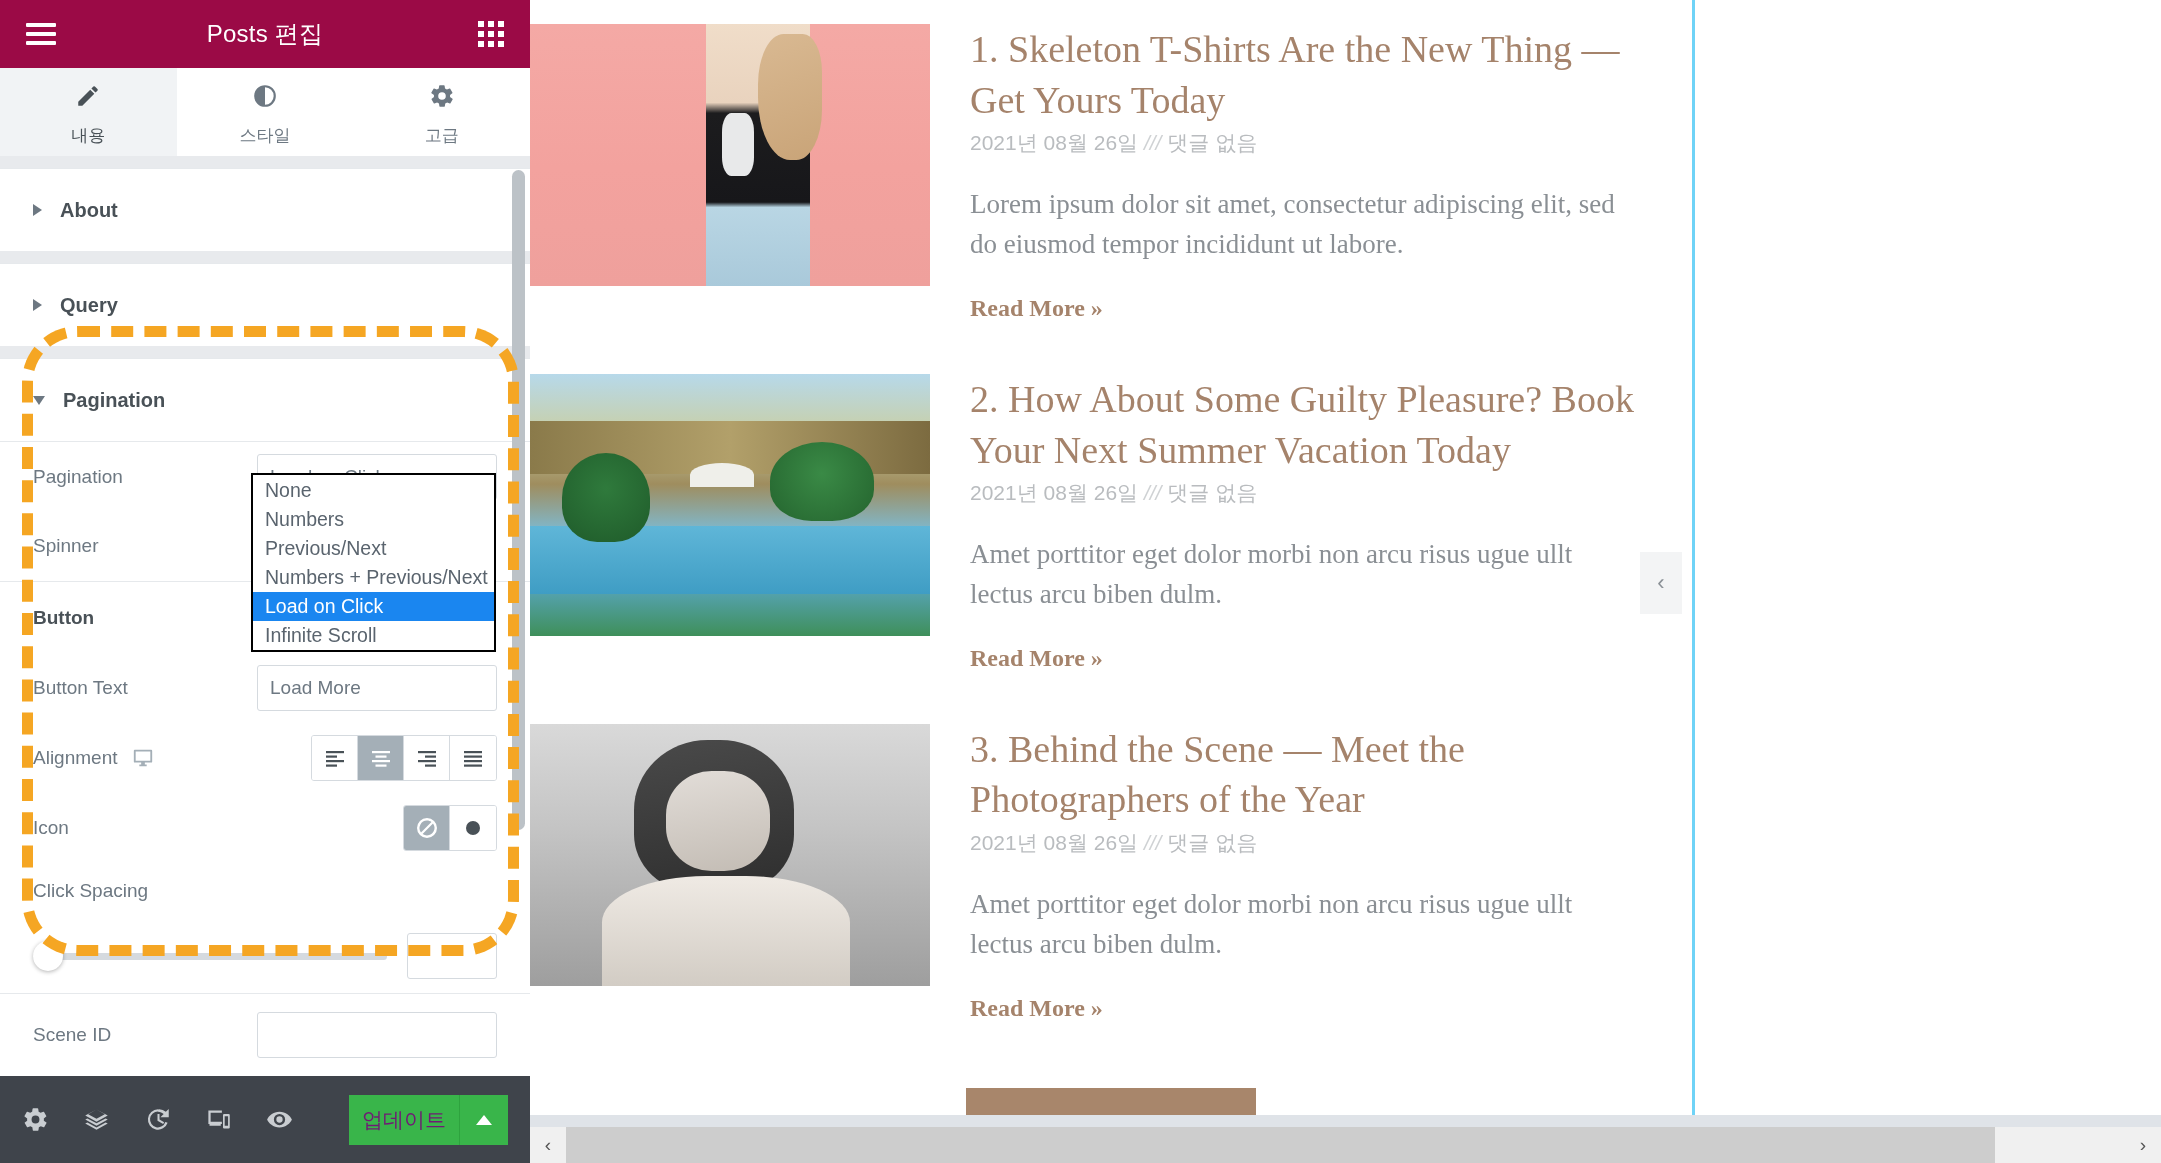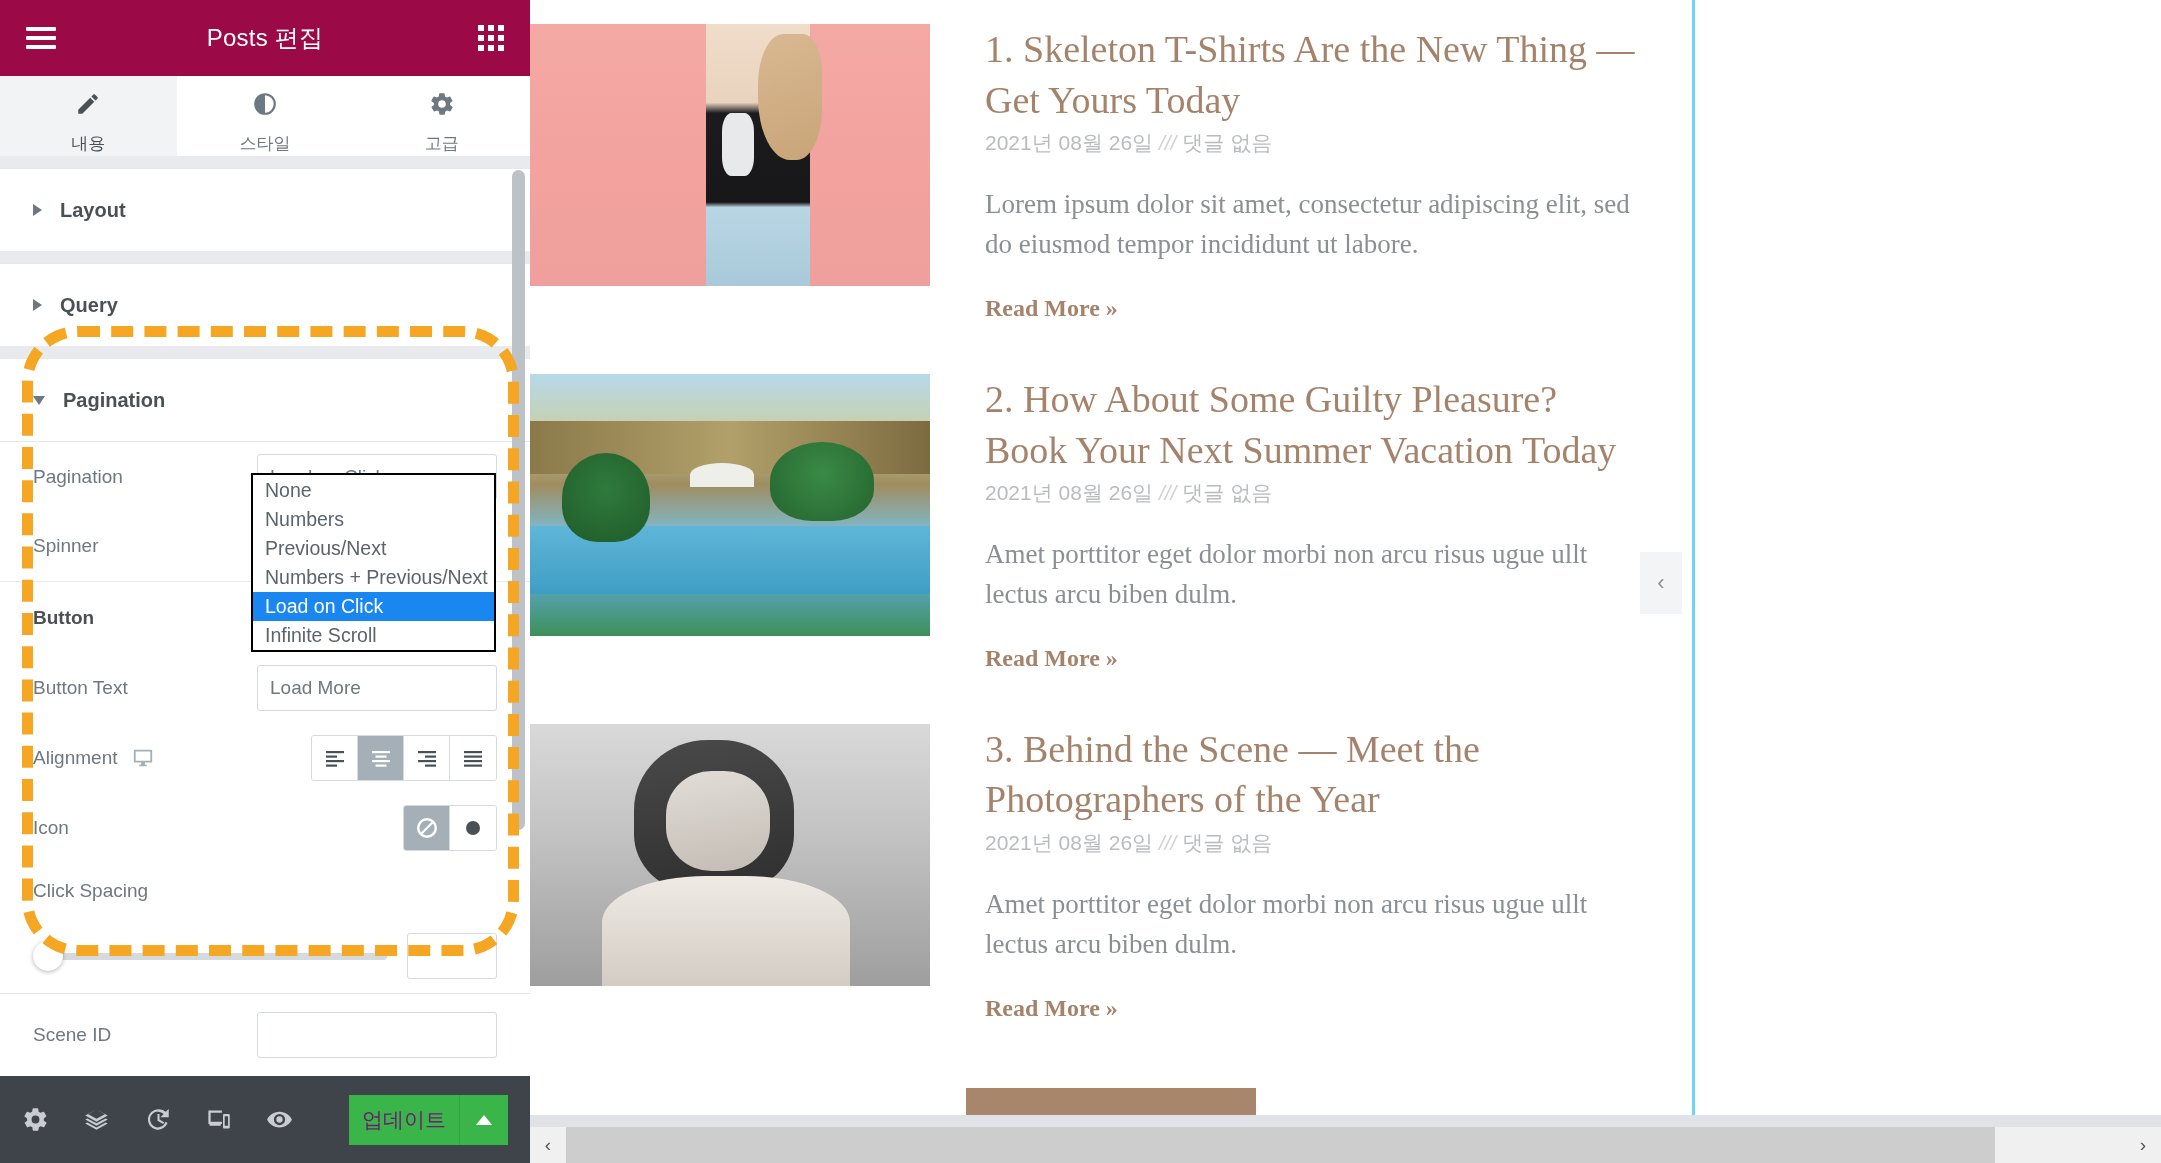--- a/index.html
+++ b/index.html
@@ -13,21 +13,21 @@
 
   
   #panel {
     position: absolute; left: 0; top: 0;
     width: 530px; height: 1163px;
     background: #ffffff;
     overflow: hidden;
     z-index: 30;
   }
   #panel-header {
-    height: 76px; background: #9b0a46;
+    height: 68px; background: #9b0a46;
     display: flex; align-items: center;
     padding: 0 26px; color: #fff;
     position: relative;
   }
   .hamburger { width: 30px; display: flex; flex-direction: column; gap: 5px; cursor: pointer; }
   .hamburger span { display:block; height: 4px; background: #fff; border-radius: 1px; }
   #panel-title {
     position: absolute; left: 0; right: 0; text-align: center;
     font-size: 24px; font-weight: 400; letter-spacing: .2px; pointer-events: none;
   }
@@ -196,21 +196,21 @@
     position: absolute; left: 0; top: 0; width: 1165px; height: 1131px;
     border-right: 3px solid #6fd3f7; border-bottom: 3px solid #6fd3f7;
     background: #fff; overflow: hidden;
   }
   .post {
     display: flex; gap: 40px; padding: 0 0 0 0;
     margin-bottom: 52px;
   }
   .thumb { width: 400px; height: 262px; flex: none; overflow: hidden; position: relative; }
   .thumb .ph { position: absolute; inset: 0; }
-  .post-body { flex: 1; padding-right: 52px; margin-left: 15px; }
+  .post-body { flex: 1; padding-right: 52px; }
   .post-title {
     font-family: "Liberation Serif", serif; font-size: 38px; line-height: 1.33;
     color: #a5836b; font-weight: 400;
   }
   .post-meta {
     font-size: 21px; color: #b9bcbf; margin-top: 4px;
     font-family: "Liberation Sans", sans-serif;
   }
   .post-meta .sep { font-style: italic; color: #cfd2d4; }
   .post-excerpt {
@@ -300,21 +300,21 @@
       </span>
       <span>고급</span>
     </div>
   </div>
 
   <div id="panel-body">
 
     <div class="sec-gap"></div>
     <div class="sec-head">
       <span class="tri"></span>
-      <span class="lbl">Layout</span>
+      <span class="lbl">About</span>
     </div>
 
     <div class="sec-gap"></div>
     <div class="sec-head">
       <span class="tri"></span>
       <span class="lbl">Query</span>
     </div>
 
     <div class="sec-gap"></div>
     <div class="sec-head">

